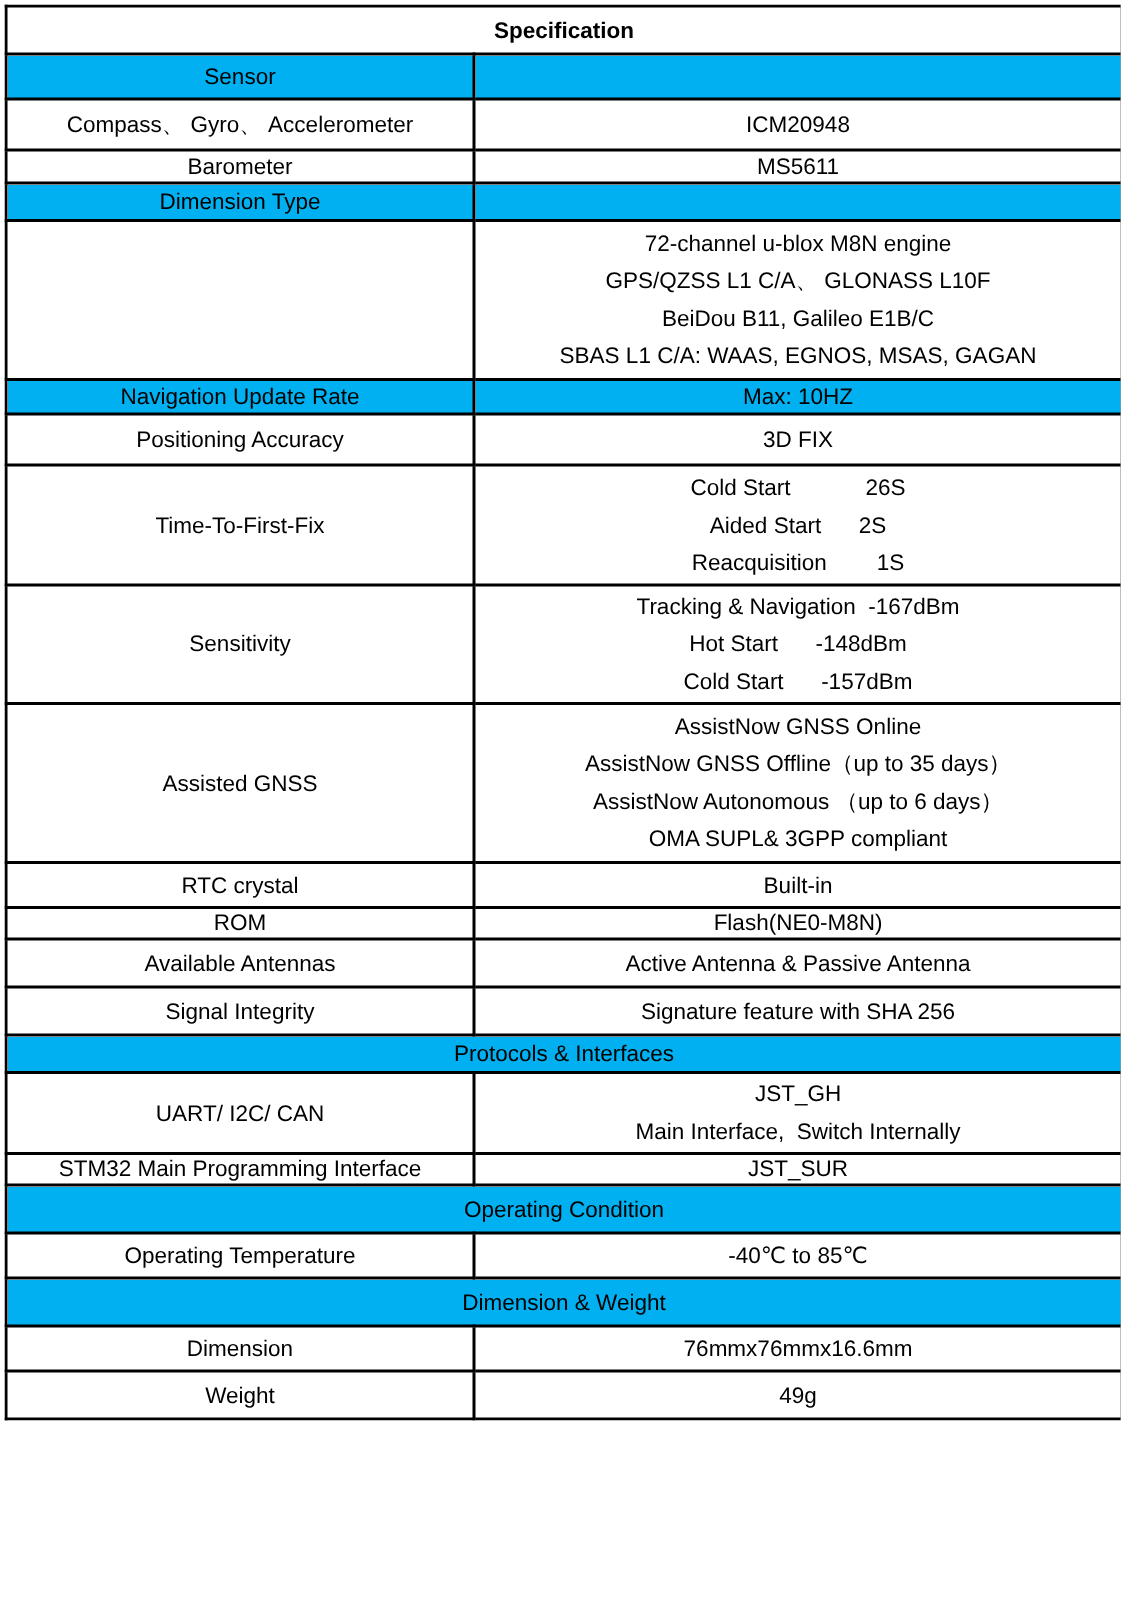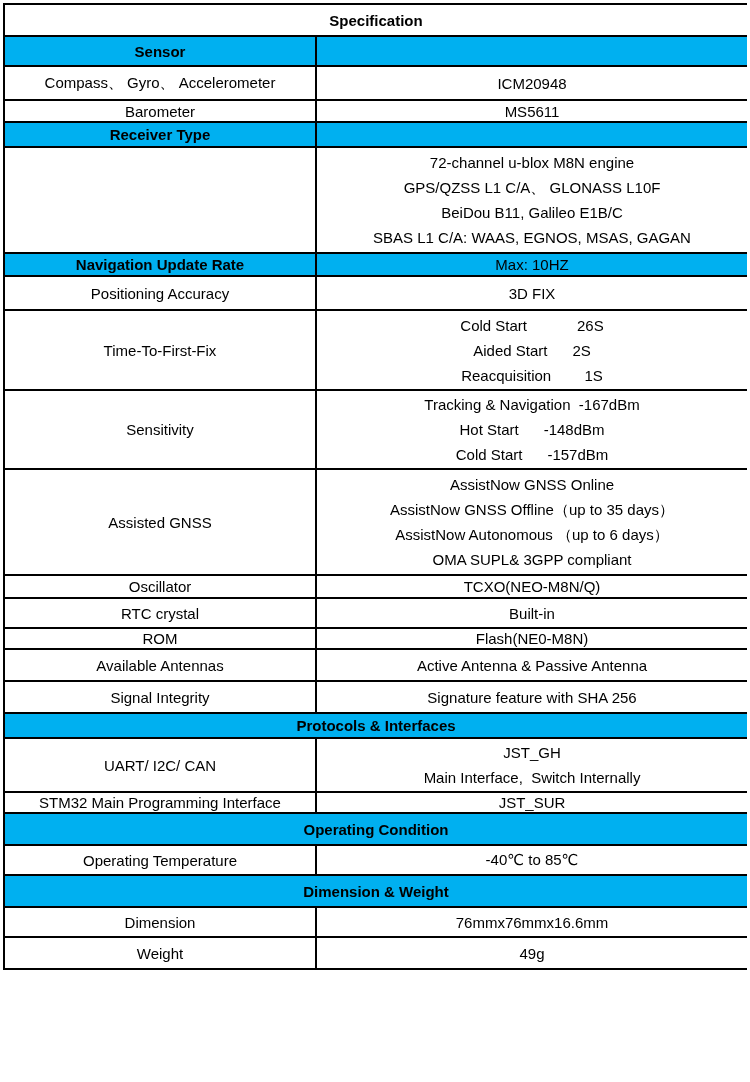--- a/index.html
+++ b/index.html
@@ -24,21 +24,21 @@
     overflow: hidden;
   }
   td.title-cell {
     font-size: 18px;
     font-weight: bold;
     padding: 4px 0;
   }
   td.sec {
     background: var(--accent);
   }
-  td.bold { font-weight: bold; }
+  td.bold { font-weight: normal; }
   td.pre {
     white-space: pre-wrap;
     line-height: 25px;
     padding: 2px 4px;
   }
   td.vtop {
     vertical-align: top;
     padding-top: 4px;
   }
 </style>
@@ -66,21 +66,21 @@
     <td>Compass、 Gyro、 Accelerometer</td>
     <td>ICM20948</td>
   </tr>
 
   <tr style="height:22px">
     <td>Barometer</td>
     <td>MS5611</td>
   </tr>
 
   <tr style="height:25px">
-    <td class="sec bold">Receiver Type</td>
+    <td class="sec bold">Dimension Type</td>
     <td class="sec"></td>
   </tr>
 
   <tr style="height:106px">
     <td></td>
     <td class="pre">72-channel u-blox M8N engine
 GPS/QZSS L1 C/A、 GLONASS L10F
 BeiDou B11, Galileo E1B/C
 SBAS L1 C/A: WAAS, EGNOS, MSAS, GAGAN</td>
   </tr>
@@ -110,24 +110,20 @@
   </tr>
 
   <tr style="height:106px">
     <td>Assisted GNSS</td>
     <td class="pre">AssistNow GNSS Online
 AssistNow GNSS Offline（up to 35 days）
 AssistNow Autonomous （up to 6 days）
 OMA SUPL&amp; 3GPP compliant</td>
   </tr>
 
-  <tr style="height:23px">
-    <td>Oscillator</td>
-    <td>TCXO(NEO-M8N/Q)</td>
-  </tr>
 
   <tr style="height:30px">
     <td>RTC crystal</td>
     <td>Built-in</td>
   </tr>
 
   <tr style="height:20px">
     <td>ROM</td>
     <td>Flash(NE0-M8N)</td>
   </tr>

